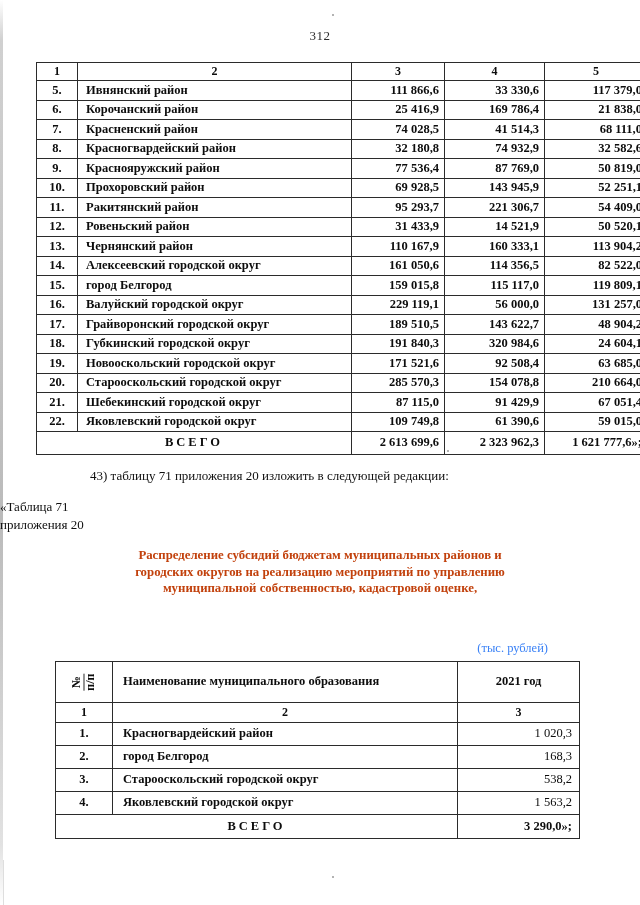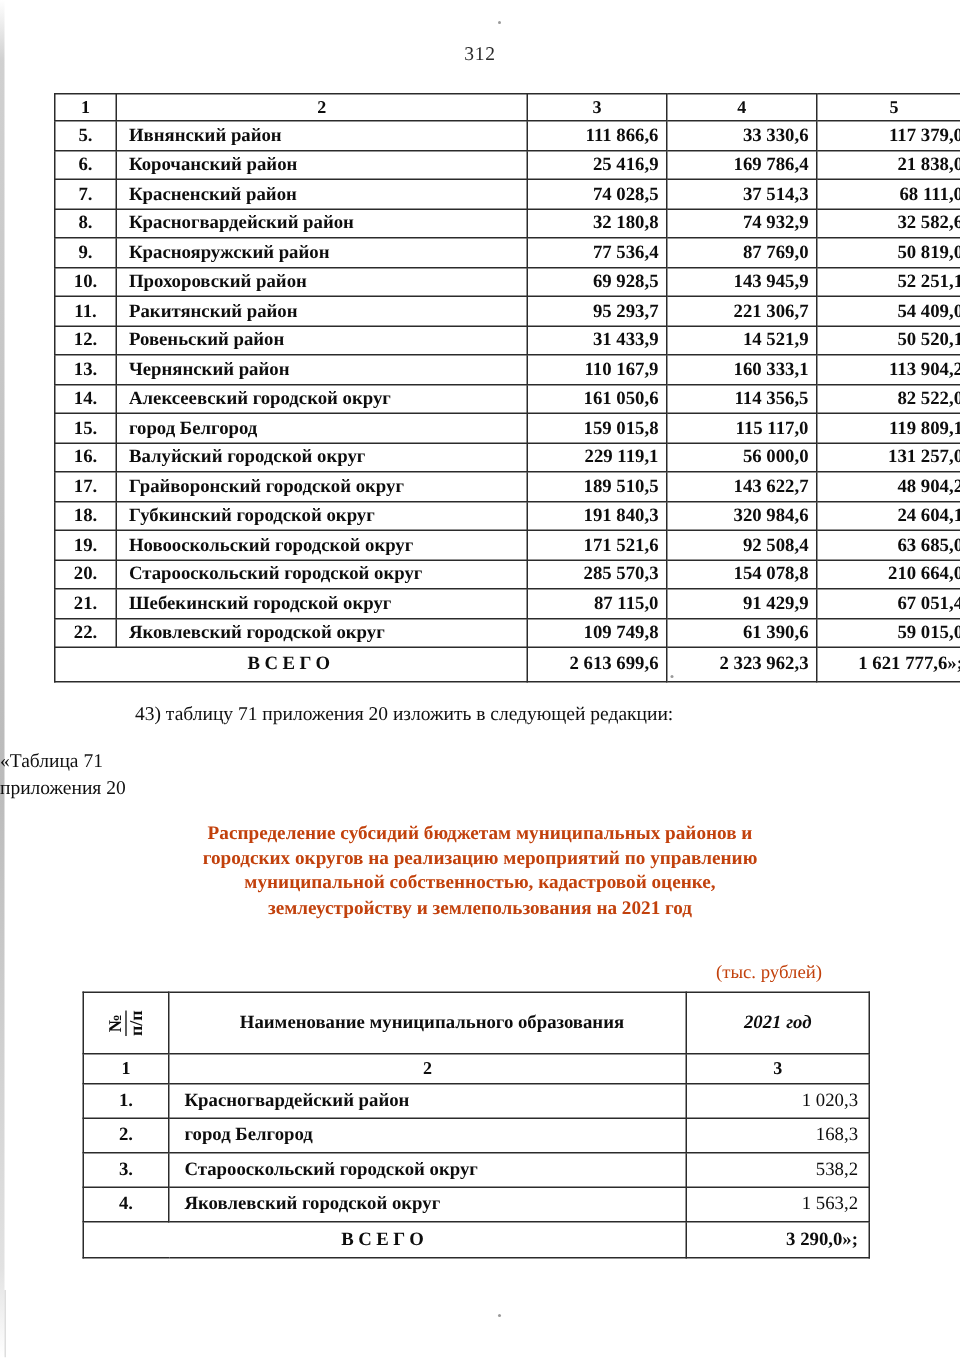--- a/index.html
+++ b/index.html
@@ -132,21 +132,21 @@
     line-height: 16.5px;
     color: #c2410c;
   }
   .units-note {
     position: absolute;
     left: 0;
     top: 641px;
     width: 548px;
     text-align: right;
     font-size: 12.5px;
-    color: #c2410c;
+    color: #3b82f6;
   }
 
   
   #table-subsidy {
     left: 55px;
     top: 661px;
     width: 493px;
   }
   #table-subsidy td {
     height: 22px;
@@ -220,21 +220,21 @@
         <td class="col-num">6.</td>
         <td class="col-name">Корочанский район</td>
         <td class="col-val">25 416,9</td>
         <td class="col-val4">169 786,4</td>
         <td class="col-val5">21 838,0</td>
       </tr>
       <tr>
         <td class="col-num">7.</td>
         <td class="col-name">Красненский район</td>
         <td class="col-val">74 028,5</td>
-        <td class="col-val4">37 514,3</td>
+        <td class="col-val4">41 514,3</td>
         <td class="col-val5">68 111,0</td>
       </tr>
       <tr>
         <td class="col-num">8.</td>
         <td class="col-name">Красногвардейский район</td>
         <td class="col-val">32 180,8</td>
         <td class="col-val4">74 932,9</td>
         <td class="col-val5">32 582,6</td>
       </tr>
       <tr>
@@ -348,31 +348,30 @@
 
 <div class="table-ref">
   <div>«Таблица 71</div>
   <div>приложения 20</div>
 </div>
 
 <div class="doc-title">
   <div>Распределение субсидий бюджетам муниципальных районов и</div>
   <div>городских округов на реализацию мероприятий по управлению</div>
   <div>муниципальной собственностью, кадастровой оценке,</div>
-  <div>землеустройству и землепользования на 2021 год</div>
 </div>
 
 <div class="units-note">(тыс. рублей)</div>
 
 <table class="doc-table" id="table-subsidy">
   <tbody id="subsidy-body">
       <tr class="head-row">
         <td class="col2-num"><span class="vert-head"><span class="stack"><span class="top">№</span><span class="bot">п/п</span></span></span></td>
-        <td class="col2-name" style="text-align:center;">Наименование муниципального образования</td>
-        <td class="col2-val" style="text-align:center;padding-right:4px;font-style:italic;">2021 год</td>
+        <td class="col2-name" style="text-align:left;">Наименование муниципального образования</td>
+        <td class="col2-val" style="text-align:center;padding-right:4px;">2021 год</td>
       </tr>
       <tr class="colnums">
         <td class="col2-num">1</td>
         <td class="col2-name" style="text-align:center;padding-left:4px;">2</td>
         <td class="col2-val" style="text-align:center;padding-right:4px;">3</td>
       </tr>
       <tr>
         <td class="col2-num">1.</td>
         <td class="col2-name">Красногвардейский район</td>
         <td class="col2-val">1 020,3</td>

